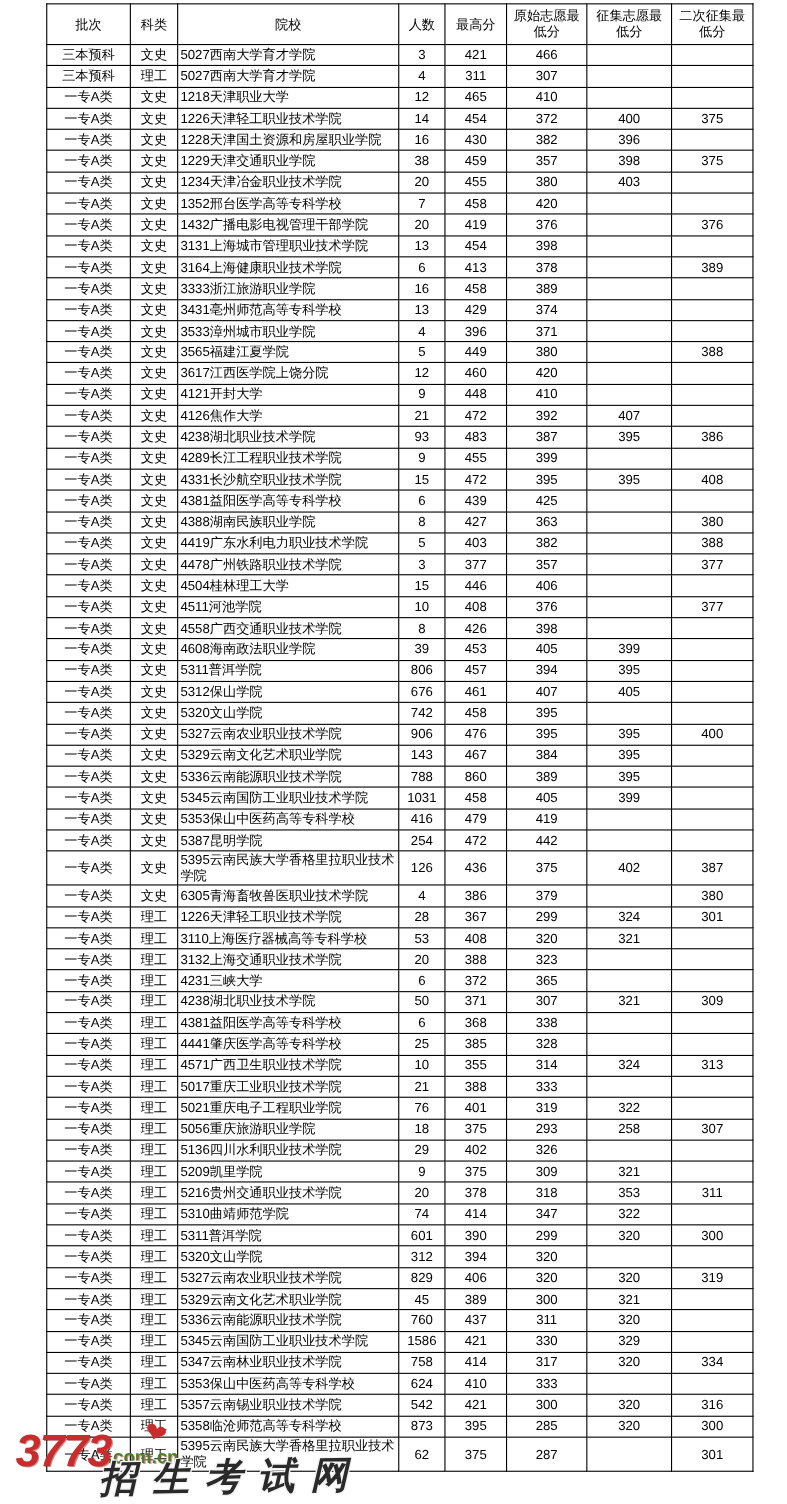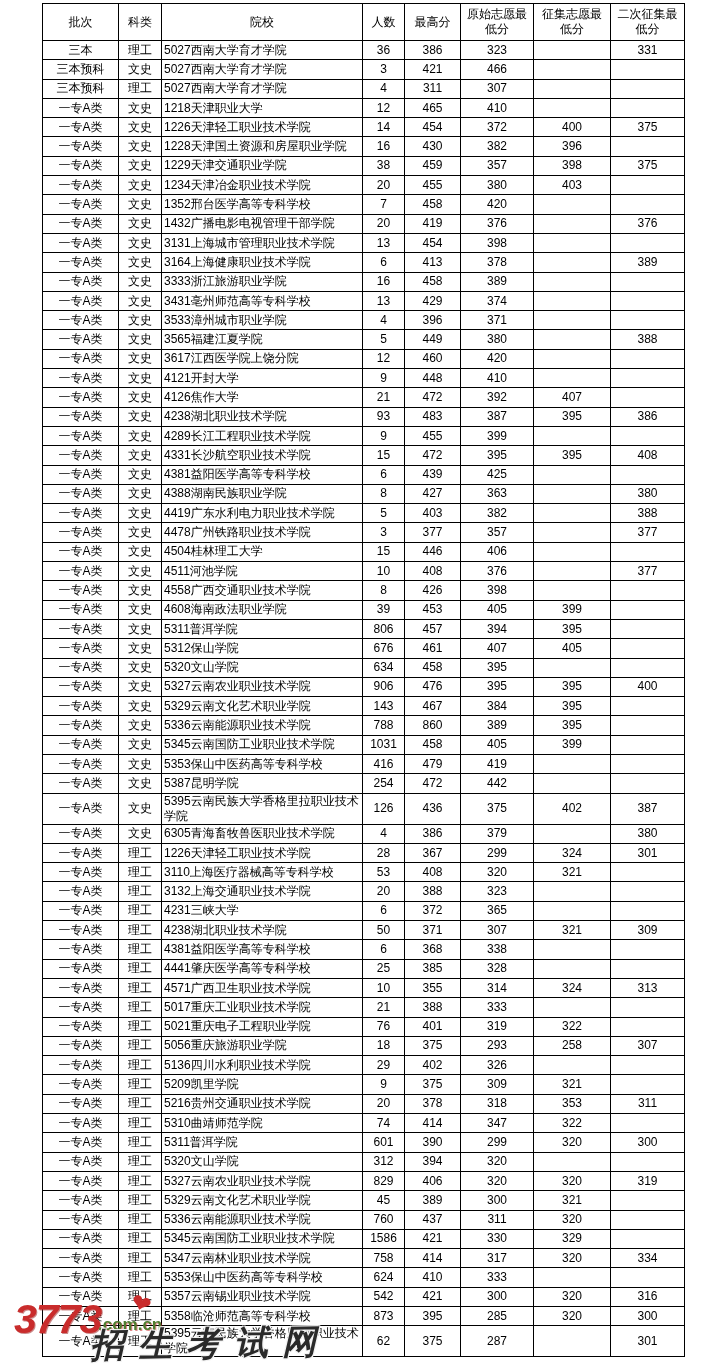--- a/index.html
+++ b/index.html
@@ -82,30 +82,20 @@
           <th>原始志愿最
 低分</th>
           <th>征集志愿最
 低分</th>
           <th>二次征集最
 低分</th>
         </tr>
     </thead>
     <tbody>
         <tr>
-          <td>三本</td>
-          <td>理工</td>
-          <td class="al">5027西南大学育才学院</td>
-          <td>36</td>
-          <td>386</td>
-          <td>323</td>
-          <td></td>
-          <td>331</td>
-        </tr>
-        <tr>
           <td>三本预科</td>
           <td>文史</td>
           <td class="al">5027西南大学育才学院</td>
           <td>3</td>
           <td>421</td>
           <td>466</td>
           <td></td>
           <td></td>
         </tr>
         <tr>
@@ -405,21 +395,21 @@
           <td>676</td>
           <td>461</td>
           <td>407</td>
           <td>405</td>
           <td></td>
         </tr>
         <tr>
           <td>一专A类</td>
           <td>文史</td>
           <td class="al">5320文山学院</td>
-          <td>634</td>
+          <td>742</td>
           <td>458</td>
           <td>395</td>
           <td></td>
           <td></td>
         </tr>
         <tr>
           <td>一专A类</td>
           <td>文史</td>
           <td class="al">5327云南农业职业技术学院</td>
           <td>906</td>

